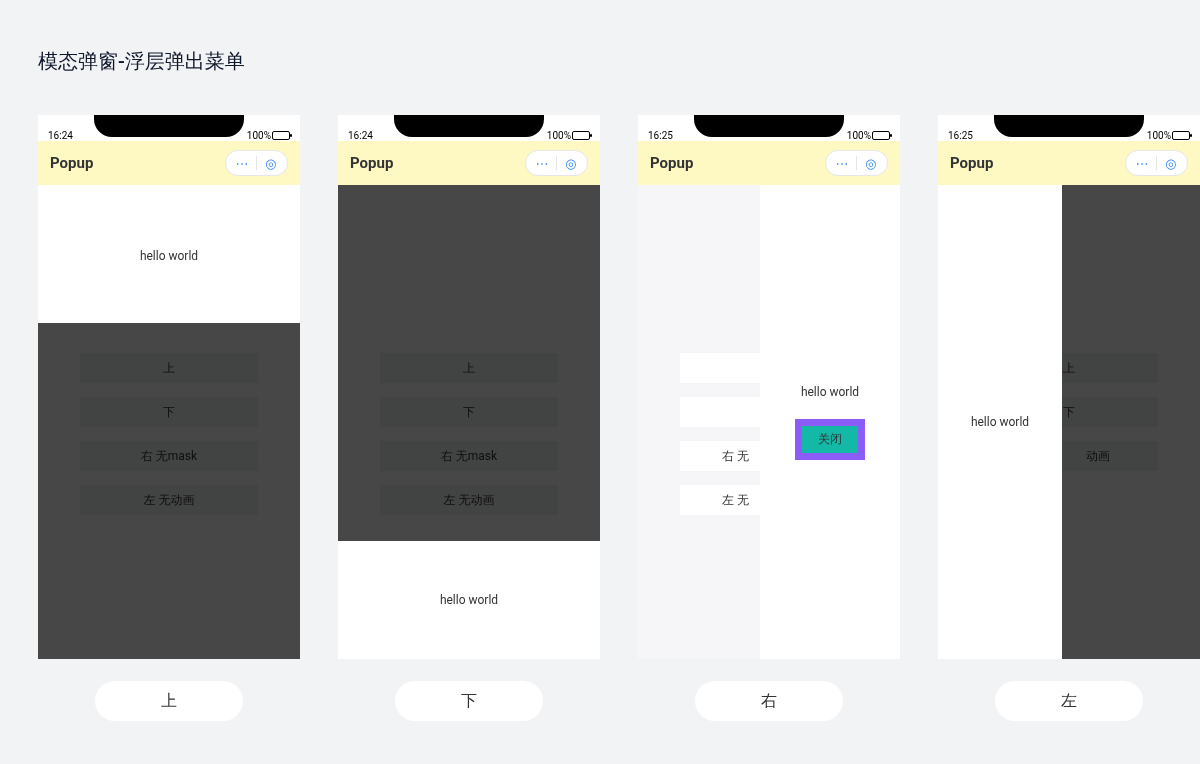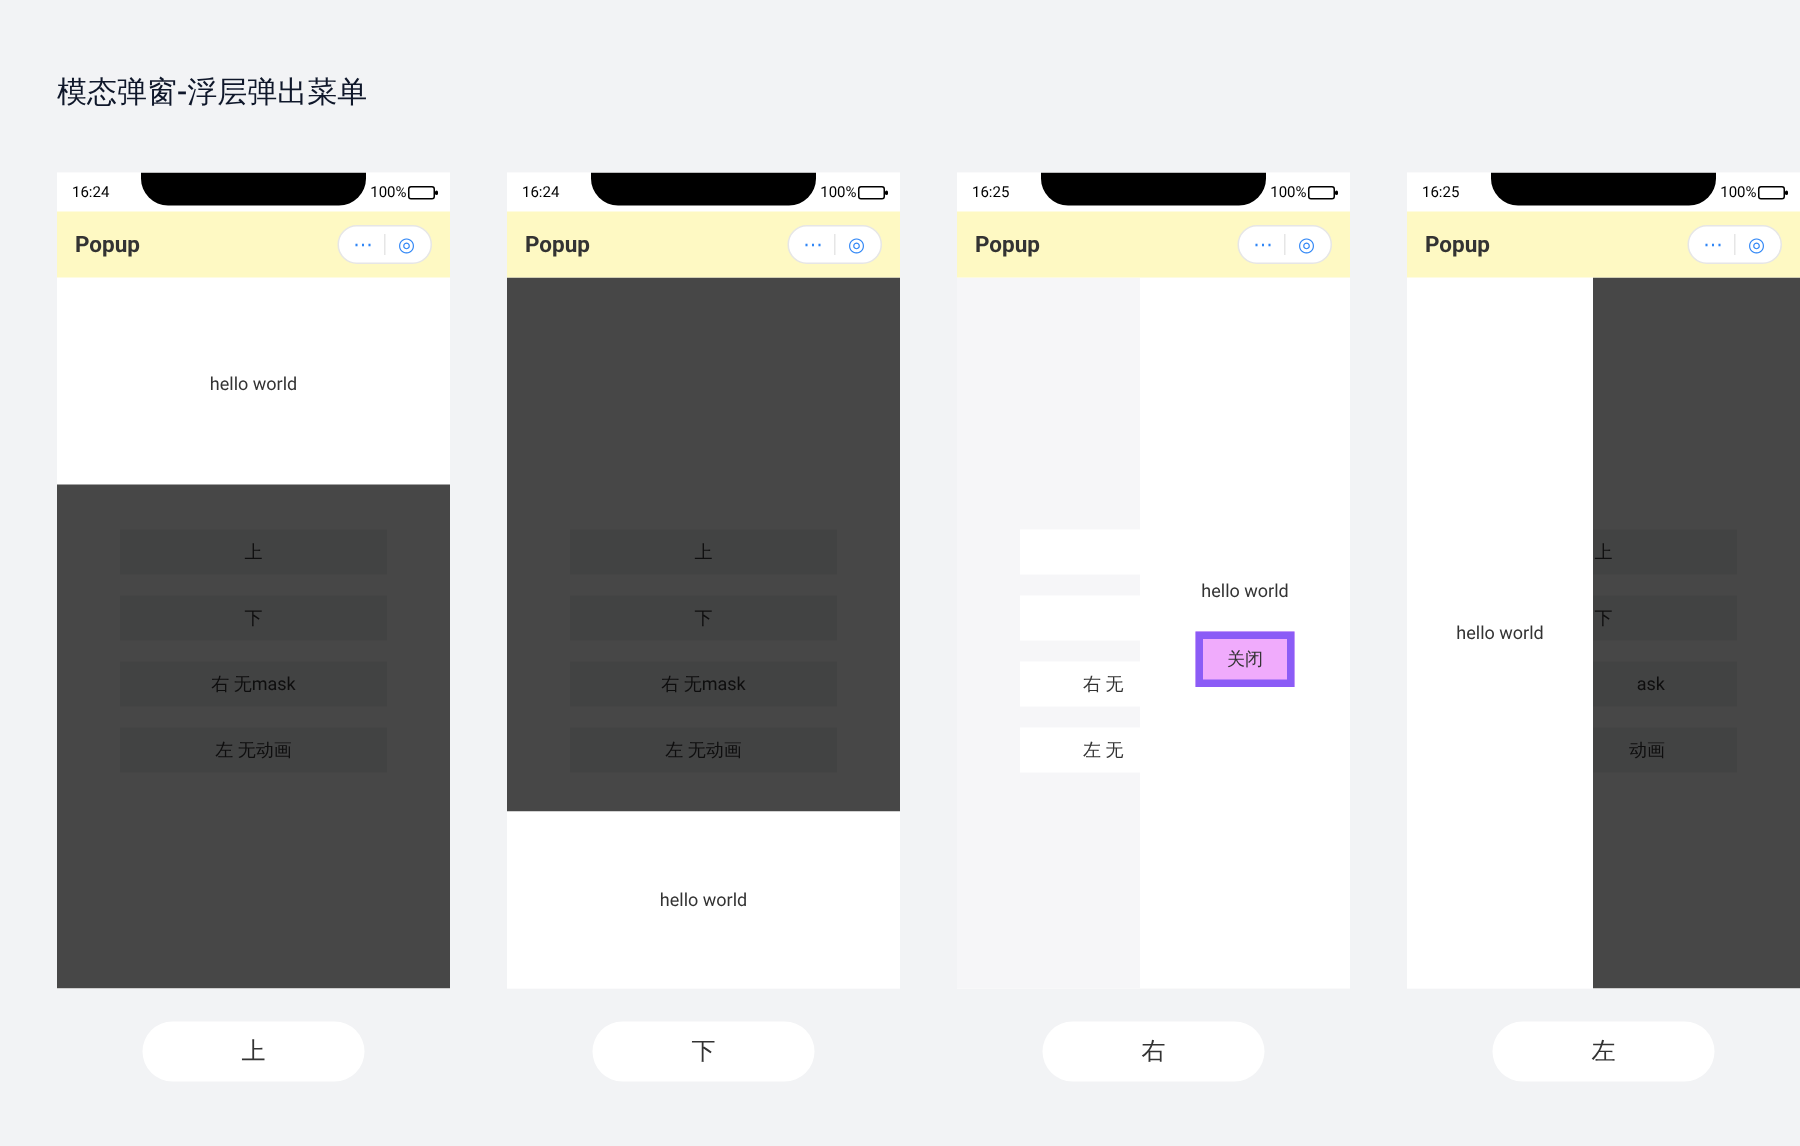--- a/index.html
+++ b/index.html
@@ -32,21 +32,21 @@
     width: 262px;
     height: 544px;
     background: #fff;
     position: relative;
     overflow: hidden;
   }
   
   .statusbar {
     height: 26px;
     display: flex;
-    align-items: center;
+    align-items: flex-end;
     justify-content: space-between;
     padding: 0 10px;
     font-size: 10px;
     color: #000;
     background: #fff;
     position: relative;
     z-index: 5;
   }
   .notch {
     position: absolute;
@@ -126,24 +126,24 @@
     top: 0; bottom: 0;
     width: 140px;
     background: #fff;
     display: flex; flex-direction: column; align-items: center; justify-content: center;
     gap: 20px;
     z-index: 3;
   }
   .side-right { right: 0; }
   .side-left  { left: 0; }
   .close-btn {
-    border: 5px solid #8b5cf6;
+    border: 7px solid #8b5cf6;
     padding: 5px 16px;
     font-size: 12px;
-    background: #f0abfc;
+    background: #14b8a6;
   }
   .panel-text { font-size: 12px; color: #333; }
   
   .bottom-panel {
     position: absolute;
     left: 0; right: 0; bottom: 0;
     height: 118px;
     background: #fff;
     display: flex; align-items: center; justify-content: center;
     font-size: 12px;
@@ -288,21 +288,20 @@
           <span class="nav-btn">⋯</span>
           <span class="nav-sep"></span>
           <span class="nav-btn">◎</span>
         </div>
       </div>
       <div class="page-body">
         <div class="bg-stack" style="background:#fff"></div>
         <div class="btn-stack">
           <div class="btn">上</div>
           <div class="btn">下</div>
-          <div class="btn" style="text-align:right;padding-right:48px">ask</div>
           <div class="btn" style="text-align:right;padding-right:48px">动画</div>
         </div>
         <div class="mask mask-right" style="left:124px"></div>
         <div class="side-panel side-left" style="width:124px">
           <span class="panel-text">hello world</span>
         </div>
       </div>
     </div>
     <div class="caption">左</div>
   </div>

